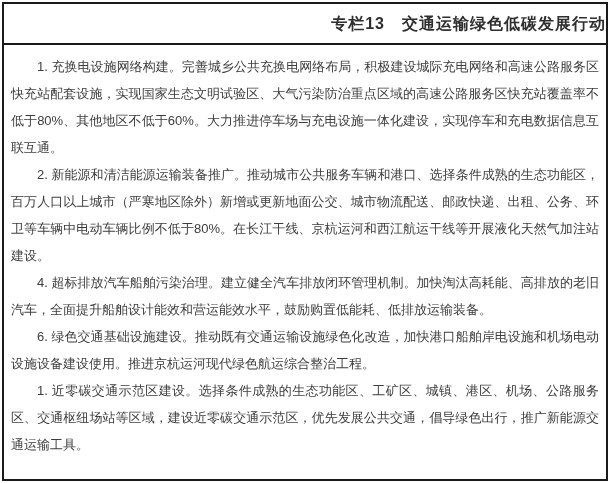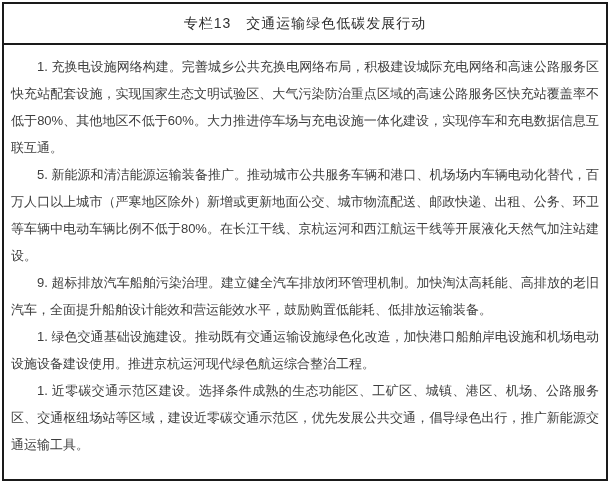--- a/index.html
+++ b/index.html
@@ -20,25 +20,25 @@
   .panel {
     position: absolute;
     top: 2px; left: 2px; right: 3px; bottom: 2px;
     border: 2px solid var(--border);
     background: var(--background);
     box-sizing: border-box;
   }
   .panel-header {
     height: 39px;
     line-height: 39px;
-    text-align: center;
+    text-align: right;
     border-bottom: 2px solid var(--border);
     color: var(--title-text);
-    font-size: 14px;
-    font-weight: normal;
+    font-size: 16px;
+    font-weight: bold;
     letter-spacing: 1px;
   }
   .panel-body {
     padding: 8px 7px 0 7px;
     color: var(--body-text);
     font-size: 13px;
     line-height: 27px;
     text-align: justify;
     text-justify: inter-ideograph;
   }
@@ -52,19 +52,19 @@
 </head>
 <body>
 
 <div class="page">
   <div class="panel">
     <div class="panel-header">
       <span class="panel-title">专栏13　交通运输绿色低碳发展行动</span>
     </div>
     <div class="panel-body">
         <p class="para"><span class="lead">1. 充换电设施网络构建。</span><span>完善城乡公共充换电网络布局，积极建设城际充电网络和高速公路服务区快充站配套设施，实现国家生态文明试验区、大气污染防治重点区域的高速公路服务区快充站覆盖率不低于80%、其他地区不低于60%。大力推进停车场与充电设施一体化建设，实现停车和充电数据信息互联互通。</span></p>
-        <p class="para"><span class="lead">5. 新能源和清洁能源运输装备推广。</span><span>推动城市公共服务车辆和港口、机场场内车辆电动化替代，百万人口以上城市（严寒地区除外）新增或更新地面公交、城市物流配送、邮政快递、出租、公务、环卫等车辆中电动车辆比例不低于80%。在长江干线、京杭运河和西江航运干线等开展液化天然气加注站建设。</span></p>
-        <p class="para"><span class="lead">9. 超标排放汽车船舶污染治理。</span><span>建立健全汽车排放闭环管理机制。加快淘汰高耗能、高排放的老旧汽车，全面提升船舶设计能效和营运能效水平，鼓励购置低能耗、低排放运输装备。</span></p>
-        <p class="para"><span class="lead">1. 绿色交通基础设施建设。</span><span>推动既有交通运输设施绿色化改造，加快港口船舶岸电设施和机场电动设施设备建设使用。推进京杭运河现代绿色航运综合整治工程。</span></p>
+        <p class="para"><span class="lead">2. 新能源和清洁能源运输装备推广。</span><span>推动城市公共服务车辆和港口、选择条件成熟的生态功能区，百万人口以上城市（严寒地区除外）新增或更新地面公交、城市物流配送、邮政快递、出租、公务、环卫等车辆中电动车辆比例不低于80%。在长江干线、京杭运河和西江航运干线等开展液化天然气加注站建设。</span></p>
+        <p class="para"><span class="lead">4. 超标排放汽车船舶污染治理。</span><span>建立健全汽车排放闭环管理机制。加快淘汰高耗能、高排放的老旧汽车，全面提升船舶设计能效和营运能效水平，鼓励购置低能耗、低排放运输装备。</span></p>
+        <p class="para"><span class="lead">6. 绿色交通基础设施建设。</span><span>推动既有交通运输设施绿色化改造，加快港口船舶岸电设施和机场电动设施设备建设使用。推进京杭运河现代绿色航运综合整治工程。</span></p>
         <p class="para"><span class="lead">1. 近零碳交通示范区建设。</span><span>选择条件成熟的生态功能区、工矿区、城镇、港区、机场、公路服务区、交通枢纽场站等区域，建设近零碳交通示范区，优先发展公共交通，倡导绿色出行，推广新能源交通运输工具。</span></p>
       </div>
   </div>
 </div>
 
 </body></html>

